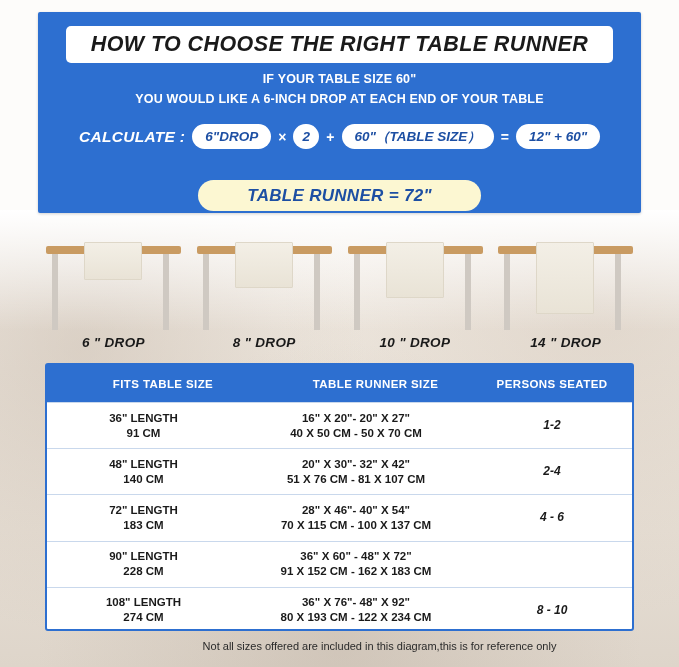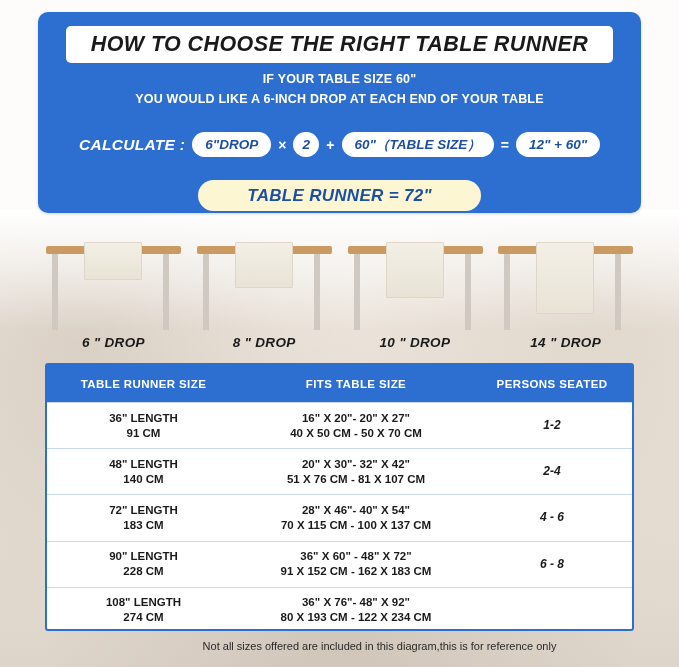--- a/index.html
+++ b/index.html
@@ -31,21 +31,21 @@
     position: absolute; left: 0; top: 0; right: 0; height: 120px;
     background: linear-gradient(180deg, rgba(255,255,255,1) 0%, rgba(255,255,255,0) 100%);
   }
 
   
   .blue-panel {
     position: absolute;
     left: 38px; top: 12px;
     width: 603px; height: 201px;
     background: #2d6fd0;
-    border-radius: 10px;
+    border-radius: 2px;
     box-shadow: 0 1px 3px rgba(0,0,0,.18);
   }
   .title-box {
     position: absolute;
     left: 28px; top: 14px;
     width: 547px; height: 37px;
     background: #ffffff;
     border-radius: 5px;
     display: flex; align-items: center; justify-content: center;
   }
@@ -69,21 +69,21 @@
     position: absolute; left: 0; top: 80px; width: 603px;
     text-align: center;
     color: #ffffff;
     font-size: 12.5px;
     font-weight: bold;
     letter-spacing: .2px;
   }
 
   .calc-row {
     position: absolute;
-    left: 0; top: 120px; width: 603px;
+    left: 0; top: 112px; width: 603px;
     display: flex; align-items: center; justify-content: center;
     gap: 7px;
   }
   .calc-label {
     color: #ffffff;
     font-size: 15.5px;
     font-weight: bold;
     letter-spacing: .3px;
     font-style: italic;
   }
@@ -286,22 +286,22 @@
       <div class="leg l"></div>
       <div class="leg r"></div>
       <div class="runner d14"></div>
       <div class="drop-label">14 " DROP</div>
     </div>
   </div>
 
   <div class="size-table">
 
     <div class="thead">
+      <div class="th c2">FITS TABLE SIZE</div>
       <div class="th c1">TABLE RUNNER SIZE</div>
-      <div class="th c2">FITS TABLE SIZE</div>
       <div class="th c3">PERSONS SEATED</div>
     </div>
 
     <div class="trow">
       <div class="td c1">
         <span>36" LENGTH</span>
         <span class="l2">91 CM</span>
       </div>
       <div class="td c2">
         <span>16" X 20"- 20" X 27"</span>
@@ -336,30 +336,30 @@
 
     <div class="trow">
       <div class="td c1">
         <span>90" LENGTH</span>
         <span class="l2">228 CM</span>
       </div>
       <div class="td c2">
         <span>36" X 60" - 48" X 72"</span>
         <span class="l2">91 X 152 CM - 162 X 183 CM</span>
       </div>
-      <div class="td c3 persons">6 - 8</div>
     </div>
 
     <div class="trow">
       <div class="td c1">
         <span>108" LENGTH</span>
         <span class="l2">274 CM</span>
       </div>
       <div class="td c2">
         <span>36" X 76"- 48" X 92"</span>
         <span class="l2">80 X 193 CM - 122 X 234 CM</span>
       </div>
+      <div class="td c3 persons">8 - 10</div>
     </div>
   </div>
 
   <div class="footnote">Not all sizes offered are included in this diagram,this is for reference only</div>
 
 </div>
 
 </body></html>

